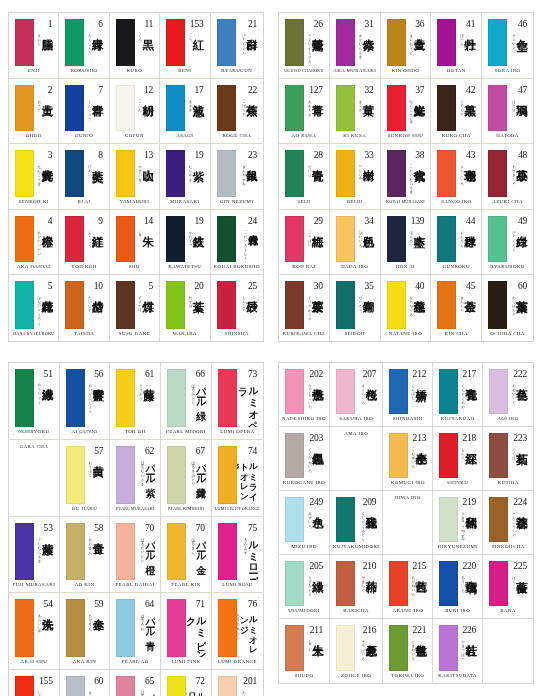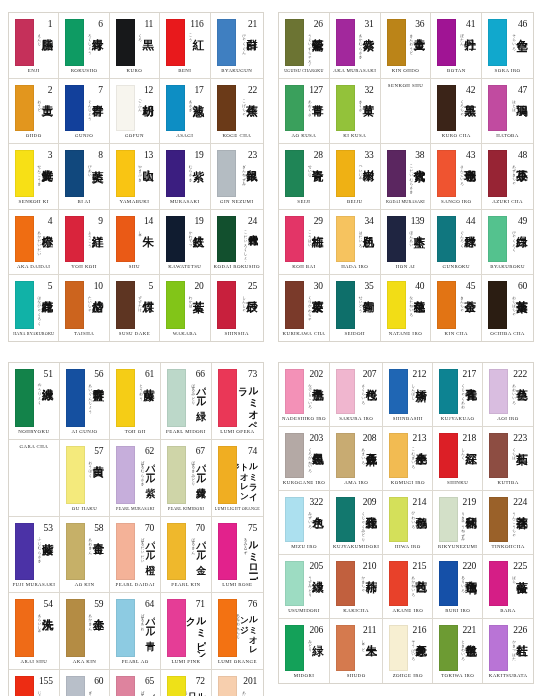--- a/index.html
+++ b/index.html
@@ -160,21 +160,21 @@
               <div class="furi">くろ</div>
             </div>
           </div>
         </div>
         <div class="romaji">KURO</div>
       </div>
       <div class="cell">
         <div class="cell-top">
           <div class="swatch" title="BENI" style="background: rgb(232, 25, 28);"></div>
           <div class="names">
-            <div class="num">116</div>
+            <div class="num">153</div>
             <div class="kanji-wrap">
               <div class="kanji">紅</div>
               <div class="furi">こう</div>
             </div>
           </div>
         </div>
         <div class="romaji">BENI</div>
       </div>
       <div class="cell">
         <div class="cell-top">
@@ -536,20 +536,30 @@
             <div class="num">32</div>
             <div class="kanji-wrap">
               <div class="kanji">黄草</div>
               <div class="furi">きくさ</div>
             </div>
           </div>
         </div>
         <div class="romaji">KI KUSA</div>
       </div>
       <div class="cell">
+        <div class="cell-top">
+          <div class="swatch" title="SENKOH SHU" style="background: rgb(234, 31, 51);"></div>
+          <div class="names">
+            <div class="num">37</div>
+            <div class="kanji-wrap">
+              <div class="kanji">鮮光朱</div>
+              <div class="furi">せんこうしゅ</div>
+            </div>
+          </div>
+        </div>
         <div class="romaji">SENKOH SHU</div>
       </div>
       <div class="cell">
         <div class="cell-top">
           <div class="swatch" title="KURO CHA" style="background: rgb(59, 36, 24);"></div>
           <div class="names">
             <div class="num">42</div>
             <div class="kanji-wrap">
               <div class="kanji">黒茶</div>
               <div class="furi">くろちゃ</div>
@@ -1155,30 +1165,20 @@
             <div class="num">203</div>
             <div class="kanji-wrap">
               <div class="kanji">黒銀色</div>
               <div class="furi">くろがねいろ</div>
             </div>
           </div>
         </div>
         <div class="romaji">KUROGANE IRO</div>
       </div>
       <div class="cell">
-        <div class="cell-top">
-          <div class="swatch" title="AMA IRO" style="background: rgb(200, 171, 114);"></div>
-          <div class="names">
-            <div class="num">208</div>
-            <div class="kanji-wrap">
-              <div class="kanji">亜麻色</div>
-              <div class="furi">あまいろ</div>
-            </div>
-          </div>
-        </div>
         <div class="romaji">AMA IRO</div>
       </div>
       <div class="cell">
         <div class="cell-top">
           <div class="swatch" title="KOMUGI IRO" style="background: rgb(242, 187, 82);"></div>
           <div class="names">
             <div class="num">213</div>
             <div class="kanji-wrap">
               <div class="kanji">小麦色</div>
               <div class="furi">こむぎいろ</div>
@@ -1210,21 +1210,21 @@
               <div class="furi">くちば</div>
             </div>
           </div>
         </div>
         <div class="romaji">KUTIBA</div>
       </div>
       <div class="cell">
         <div class="cell-top">
           <div class="swatch" title="MIZU IRO" style="background: rgb(172, 224, 239);"></div>
           <div class="names">
-            <div class="num">322</div>
+            <div class="num">249</div>
             <div class="kanji-wrap">
               <div class="kanji">水色</div>
               <div class="furi">みずいろ</div>
             </div>
           </div>
         </div>
         <div class="romaji">MIZU IRO</div>
       </div>
       <div class="cell">
         <div class="cell-top">
@@ -1233,30 +1233,20 @@
             <div class="num">209</div>
             <div class="kanji-wrap">
               <div class="kanji">孔雀緑</div>
               <div class="furi">くじゃくみどり</div>
             </div>
           </div>
         </div>
         <div class="romaji">KUJYAKUMIDORI</div>
       </div>
       <div class="cell">
-        <div class="cell-top">
-          <div class="swatch" title="HIWA IRO" style="background: rgb(212, 224, 90);"></div>
-          <div class="names">
-            <div class="num">214</div>
-            <div class="kanji-wrap">
-              <div class="kanji">鶸色</div>
-              <div class="furi">ひわいろ</div>
-            </div>
-          </div>
-        </div>
         <div class="romaji">HIWA IRO</div>
       </div>
       <div class="cell">
         <div class="cell-top">
           <div class="swatch" title="RIKYUNEZUMI" style="background: rgb(211, 224, 200);"></div>
           <div class="names">
             <div class="num">219</div>
             <div class="kanji-wrap">
               <div class="kanji">利休鼠</div>
               <div class="furi">りきゅうねずみ</div>
@@ -1335,33 +1325,20 @@
           <div class="swatch" title="BARA" style="background: rgb(213, 30, 134);"></div>
           <div class="names">
             <div class="num">225</div>
             <div class="kanji-wrap">
               <div class="kanji">薔薇</div>
               <div class="furi">ばら</div>
             </div>
           </div>
         </div>
         <div class="romaji">BARA</div>
-      </div>
-      <div class="cell">
-        <div class="cell-top">
-          <div class="swatch" title="MIDORI" style="background: rgb(20, 161, 89);"></div>
-          <div class="names">
-            <div class="num">206</div>
-            <div class="kanji-wrap">
-              <div class="kanji">緑</div>
-              <div class="furi">みどり</div>
-            </div>
-          </div>
-        </div>
-        <div class="romaji">MIDORI</div>
       </div>
       <div class="cell">
         <div class="cell-top">
           <div class="swatch" title="SHUDO" style="background: rgb(213, 122, 78);"></div>
           <div class="names">
             <div class="num">211</div>
             <div class="kanji-wrap">
               <div class="kanji">朱土</div>
               <div class="furi">しゅど</div>
             </div>

